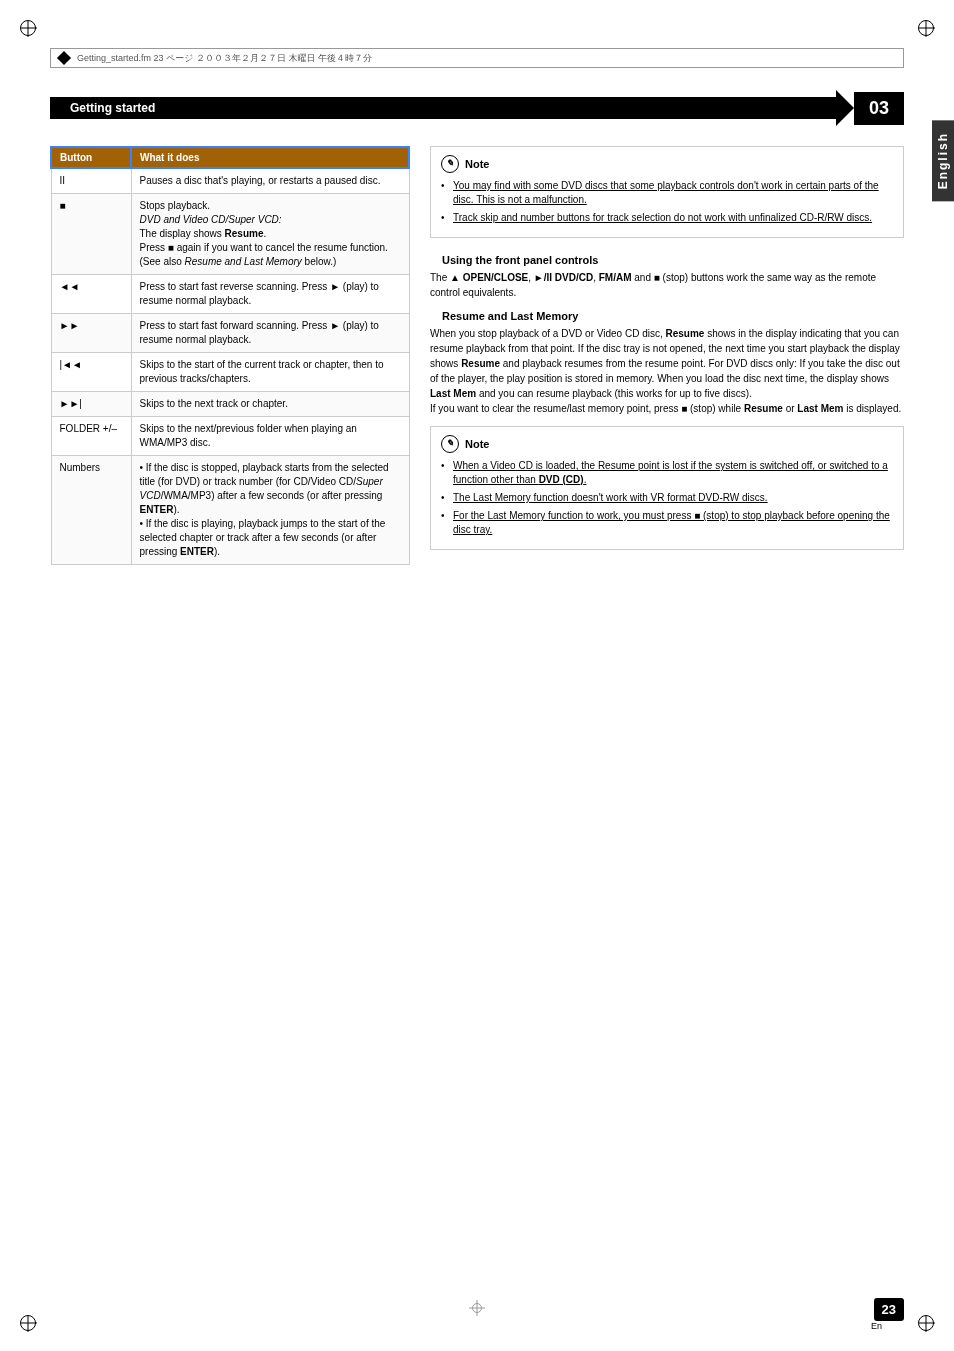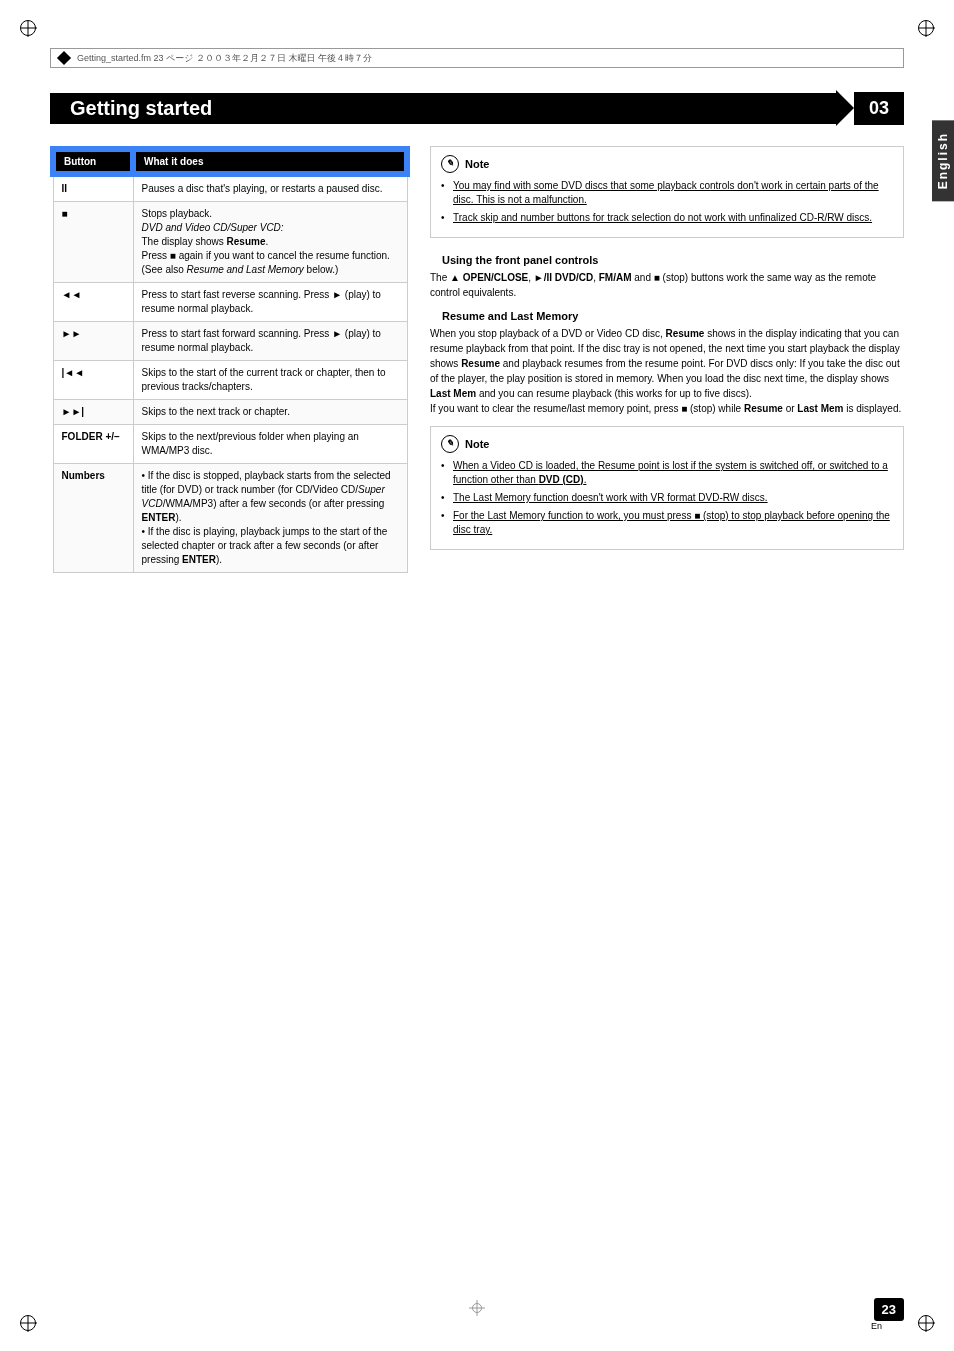--- a/index.html
+++ b/index.html
@@ -78,21 +78,21 @@
     
     .header-section {
       display: flex;
       align-items: center;
       margin-bottom: 20px;
       margin-top: 10px;
     }
     .header-title-box {
       background: #000;
       color: #fff;
-      font-size: 20px;
+      font-size: 12px;
       font-weight: bold;
       padding: 4px 20px;
       margin-right: 0;
       flex: 1;
     }
     .header-number-box {
       background: #000;
       color: #fff;
       font-size: 18px;
       font-weight: bold;
@@ -121,35 +121,35 @@
       flex: 1;
     }
 
     
     .button-table {
       width: 100%;
       border-collapse: collapse;
       font-size: 10px;
     }
     .button-table th {
-      background: #000000;
+      background: #a16207;
       color: #fff;
       padding: 4px 8px;
       text-align: left;
       font-size: 10px;
-      border: 6px solid #3b82f6;
+      border: 2px solid #3b82f6;
     }
     .button-table td {
       padding: 5px 8px;
       border: 1px solid #ccc;
       vertical-align: top;
       line-height: 1.4;
     }
     .button-table td:first-child {
-      font-weight: bold;
+      font-weight: normal;
       font-size: 10px;
       white-space: nowrap;
       width: 80px;
     }
     .button-table tr:nth-child(even) td {
       background: #fafafa;
     }
 
     
     .note-box {

